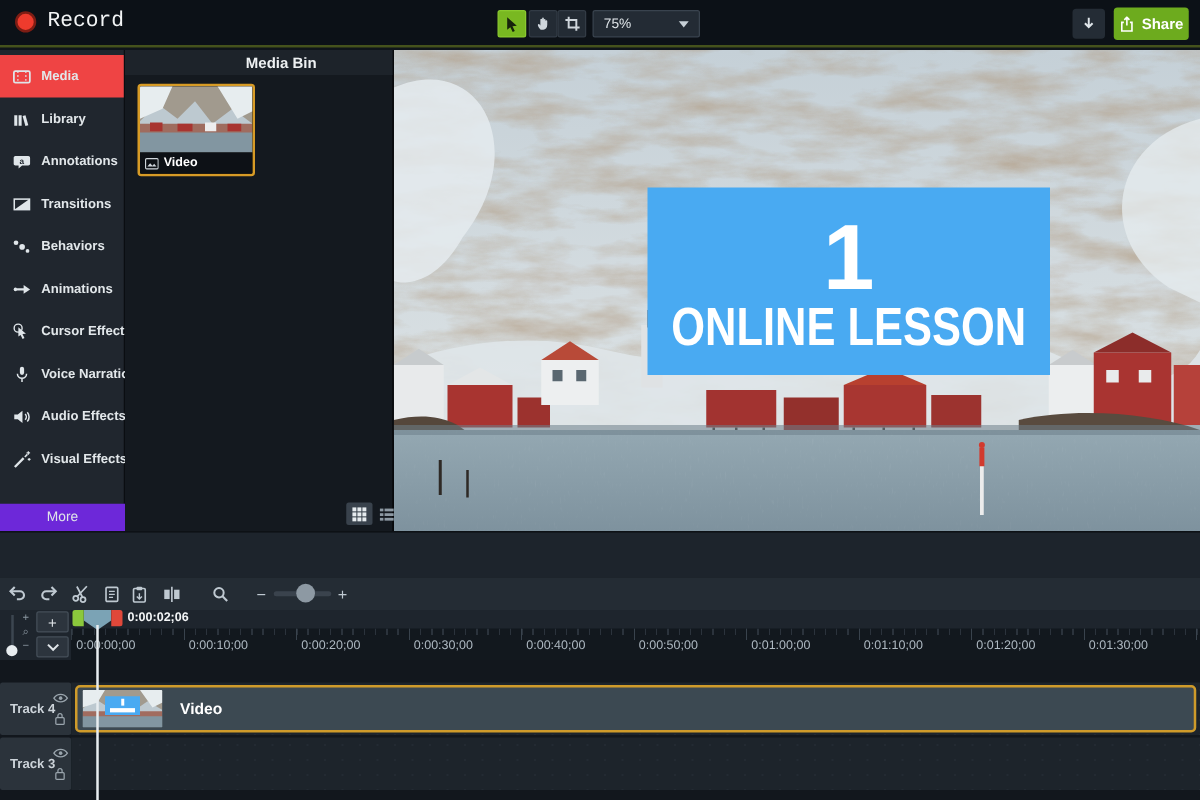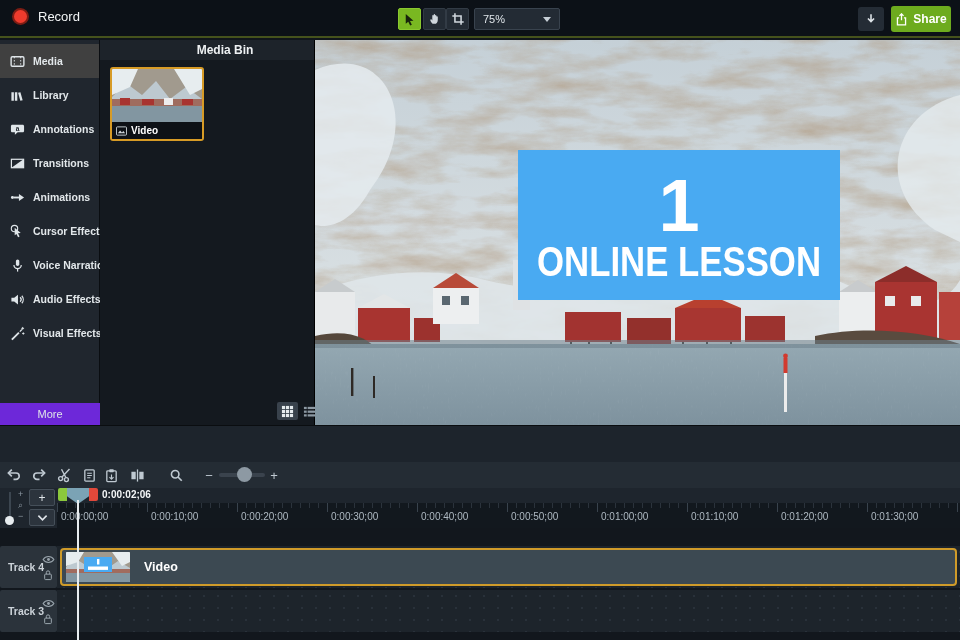--- a/index.html
+++ b/index.html
@@ -7,39 +7,39 @@
     font-family:"Liberation Sans", sans-serif; }
   #app { position:absolute; top:0; left:0; width:960px; height:640px;
     background:#10151b; color:#e4e9ec; font-size:11px; }
   .abs { position:absolute; }
 
   
   #topbar { position:absolute; top:0; left:0; width:960px; height:38px;
     background:#0c1117; border-bottom:2px solid #45521c; }
   #record-btn { position:absolute; left:12px; top:8px; display:flex; align-items:center; gap:9px; cursor:pointer; }
   #record-dot { width:17px; height:17px; border-radius:50%; background:#ee3b2d; border:2px solid #7e1d14; }
-  #record-label { color:#f2f4f5; font-size:13px; }
+  #record-label { color:#f2f4f5; font-size:17px;font-family:Liberation Mono, monospace; }
   .toolbtn { position:absolute; top:8px; width:23px; height:22px; background:#232b34;
     border:1px solid #323b45; border-radius:2px; display:flex; align-items:center; justify-content:center; }
   .toolbtn.selected { background:#79b821; border-color:#8ac92f; }
   #zoom-select { position:absolute; left:474px; top:8px; width:86px; height:22px;
     background:#232b34; border:1px solid #39434e; border-radius:2px;
     display:flex; align-items:center; padding:0 8px; color:#dfe5e9; font-size:11px; }
   #zoom-caret { margin-left:auto; width:0; height:0; border-left:4px solid transparent;
     border-right:4px solid transparent; border-top:5px solid #c6cfd6; }
   #export-btn { position:absolute; left:858px; top:7px; width:26px; height:24px; background:#242c35;
     border-radius:3px; display:flex; align-items:center; justify-content:center; }
   #share-btn { position:absolute; left:891px; top:6px; width:60px; height:26px; background:#6dab1e;
     border-radius:3px; display:flex; align-items:center; justify-content:center; gap:5px;
     color:#fff; font-weight:bold; font-size:12px; }
 
   
   #sidebar { position:absolute; top:40px; left:0; width:100px; height:385px; background:#20262e; border-right:1px solid #0a0d11; }
   .side-item { position:relative; height:34px; display:flex; align-items:center; gap:8px; padding-left:10px; cursor:pointer; }
-  .side-item.selected { background:#404040; }
+  .side-item.selected { background:#ef4444; }
   .side-item .lbl { font-size:10.5px; font-weight:600; color:#e2e7ea; white-space:nowrap; }
   .side-item svg { flex:0 0 auto; }
   #more-strip { position:absolute; left:0; top:363px; width:100px; height:22px; background:#6d28d9;
     display:flex; align-items:center; justify-content:center; font-size:11px; color:#dfe4e8; }
   #add-panel-btn { position:absolute; left:101px; top:403px; width:21px; height:22px; background:#343c45;
     display:flex; align-items:center; justify-content:center; color:#e6eaed; font-size:15px; }
 
   
   #media-bin { position:absolute; top:40px; left:100px; width:215px; height:385px; background:#14191f; border-right:1px solid #000; }
   #bin-header { height:20px; background:#1d232a; display:flex; align-items:center; justify-content:center;
@@ -167,20 +167,28 @@
         <text x="8" y="9.6" font-size="7" font-weight="bold" fill="#20262e" text-anchor="middle" font-family="Liberation Sans, sans-serif">a</text>
         </svg>
       <span class="lbl">Annotations</span>
     </div>
     <div class="side-item">
       <svg width="15" height="15" viewBox="0 0 16 16">
         <rect x="1.5" y="3.5" width="13" height="9" fill="none" stroke="#dfe5e9" stroke-width="1.3"></rect>
         <path d="M14.5 3.5v9h-13z" fill="#dfe5e9"></path>
         </svg>
       <span class="lbl">Transitions</span>
+    </div>
+    <div class="side-item">
+      <svg width="15" height="15" viewBox="0 0 16 16">
+        <circle cx="3" cy="4.5" r="2" fill="#dfe5e9"></circle>
+          <circle cx="8.2" cy="8" r="2.4" fill="#dfe5e9"></circle>
+        <circle cx="12.8" cy="11.5" r="1.6" fill="#dfe5e9"></circle>
+        </svg>
+      <span class="lbl">Behaviors</span>
     </div>
     <div class="side-item">
       <svg width="15" height="15" viewBox="0 0 16 16">
         <circle cx="2.5" cy="8" r="1.5" fill="#dfe5e9"></circle>
           <path d="M3.5 8h7" stroke="#dfe5e9" stroke-width="2"></path>
         <path d="M9.5 4.2L15 8l-5.5 3.8z" fill="#dfe5e9"></path>
         </svg>
       <span class="lbl">Animations</span>
     </div>
     <div class="side-item">

